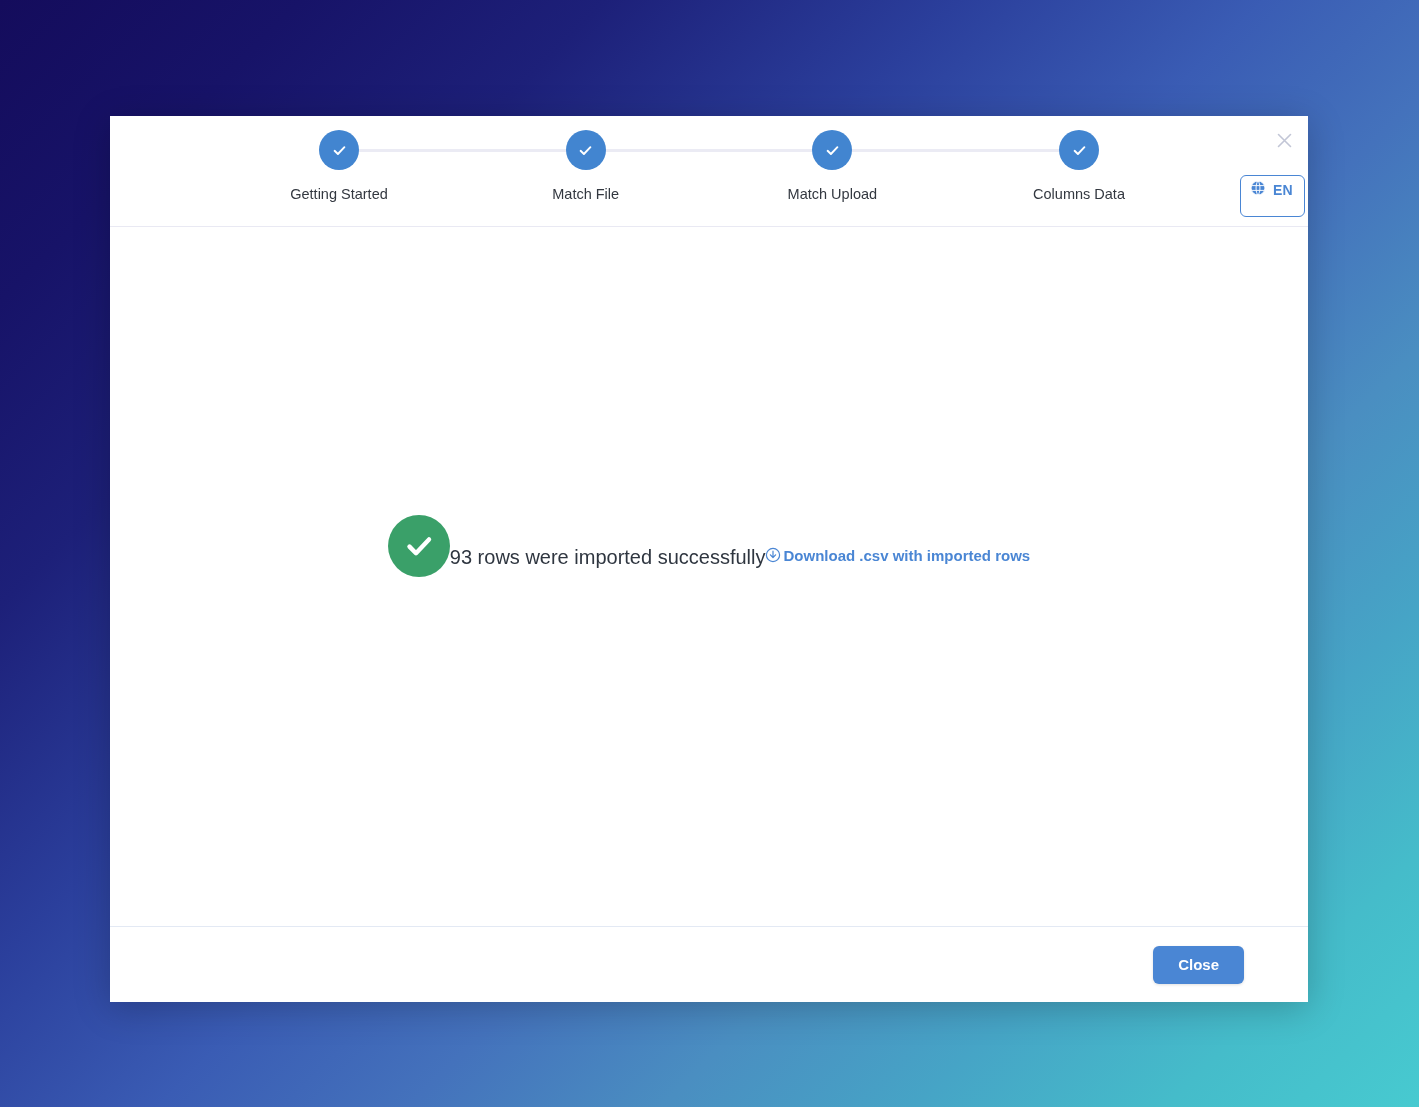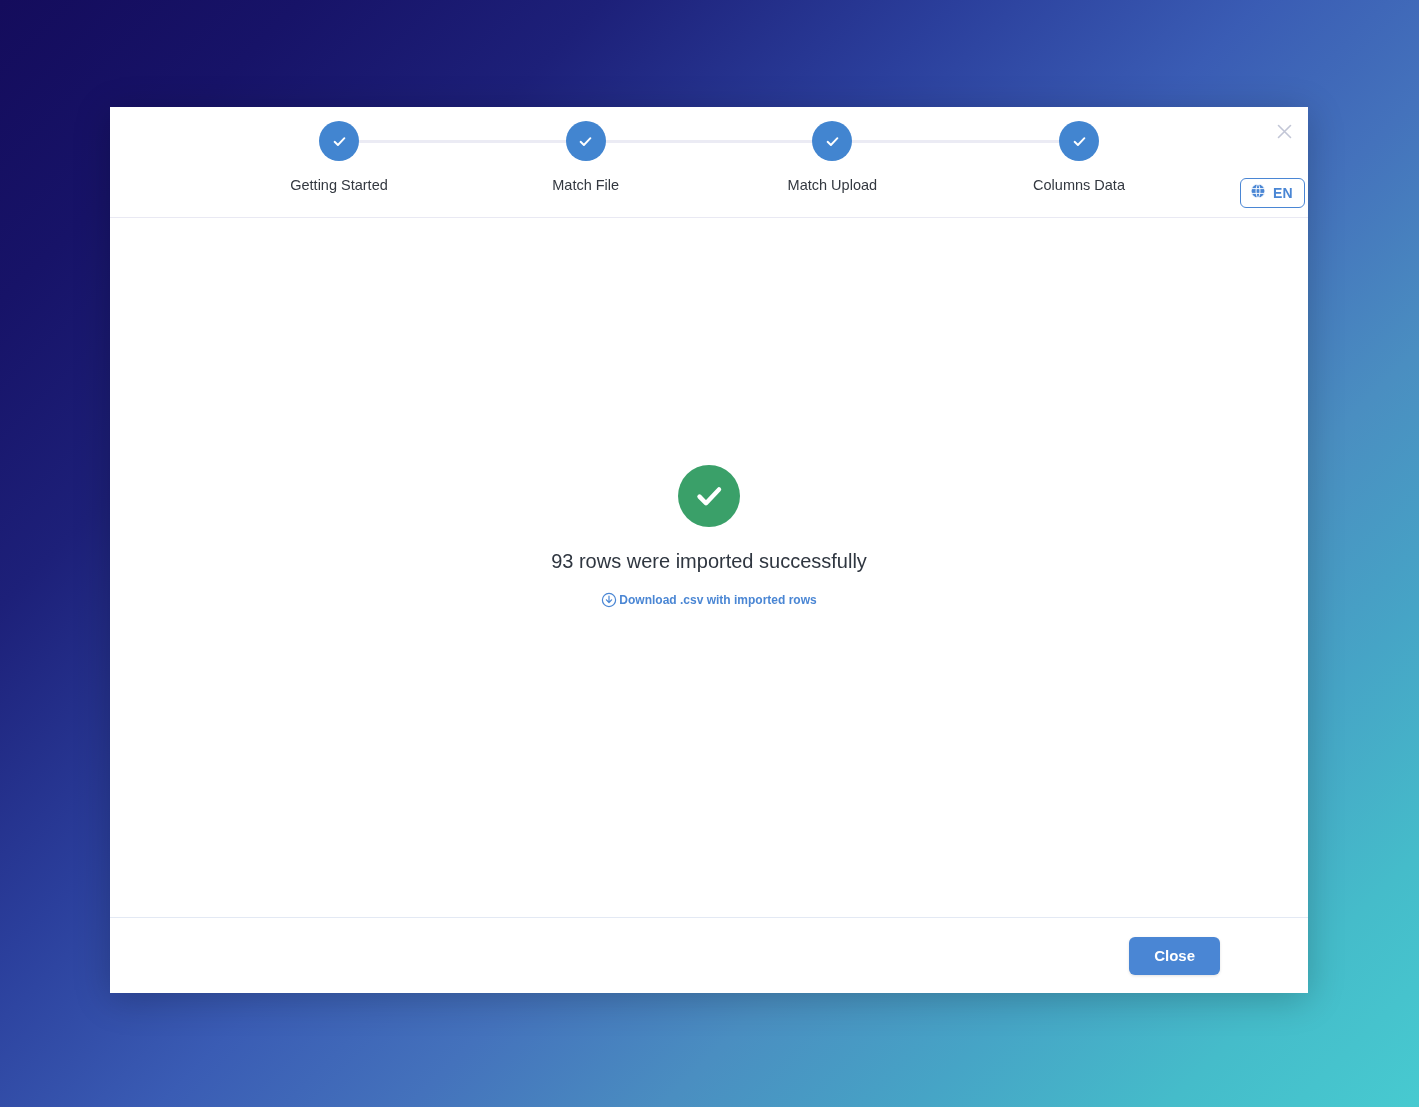--- a/index.html
+++ b/index.html
@@ -25,21 +25,21 @@
         #46a4c6 80%,
         #45bcca 90%,
         #47cad0 100%);
     position: relative;
   }
 
   
   #modal {
     position: absolute;
     left: 110px;
-    top: 107px;
+    top: 116px;
     width: 1198px;
     height: 886px;
     background: #ffffff;
     display: flex;
     flex-direction: column;
     box-shadow: 0 6px 34px rgba(0,0,0,0.22);
   }
 
   
   .modal-header {
@@ -117,21 +117,21 @@
   }
 
   
   .lang-pill {
     position: absolute;
     right: 3px;
     bottom: 9px;
     display: inline-flex;
     align-items: center;
     gap: 7px;
-    padding: 4px 11px 4px 9px;
+    padding: 4px 11px 16px 9px;
     border: 1px solid #4a86d4;
     border-radius: 6px;
     background: #ffffff;
     cursor: pointer;
   }
 
   .lang-pill .globe { display: block; }
 
   .lang-code {
     font-size: 14px;
@@ -145,21 +145,21 @@
     flex: 1 1 auto;
     position: relative;
     display: flex;
     align-items: center;
     justify-content: center;
     border-bottom: 1px solid #e3e9f4;
   }
 
   .success-block {
     display: flex;
-    flex-direction: column;
+    flex-direction: row;
     align-items: center;
     margin-top: -62px;
     text-align: center;
   }
 
   .success-circle {
     width: 62px;
     height: 62px;
     border-radius: 50%;
     background: #3aa069;
@@ -175,37 +175,37 @@
     line-height: 1.2;
     white-space: nowrap;
   }
 
   .download-link {
     margin-top: 19px;
     display: inline-flex;
     align-items: center;
     gap: 2px;
     color: #4a86d4;
-    font-size: 12px;
+    font-size: 15px;
     font-weight: 600;
     text-decoration: none;
     cursor: pointer;
     white-space: nowrap;
   }
 
   .download-link svg { display: block; flex: 0 0 auto; }
 
   
   .modal-footer {
     flex: 0 0 auto;
     height: 75px;
     display: flex;
     align-items: center;
     justify-content: flex-end;
-    padding-right: 88px;
+    padding-right: 64px;
   }
 
   .close-action {
     background: #4a86d4;
     color: #ffffff;
     border: none;
     border-radius: 6px;
     padding: 0 25px;
     height: 38px;
     font-size: 15px;

